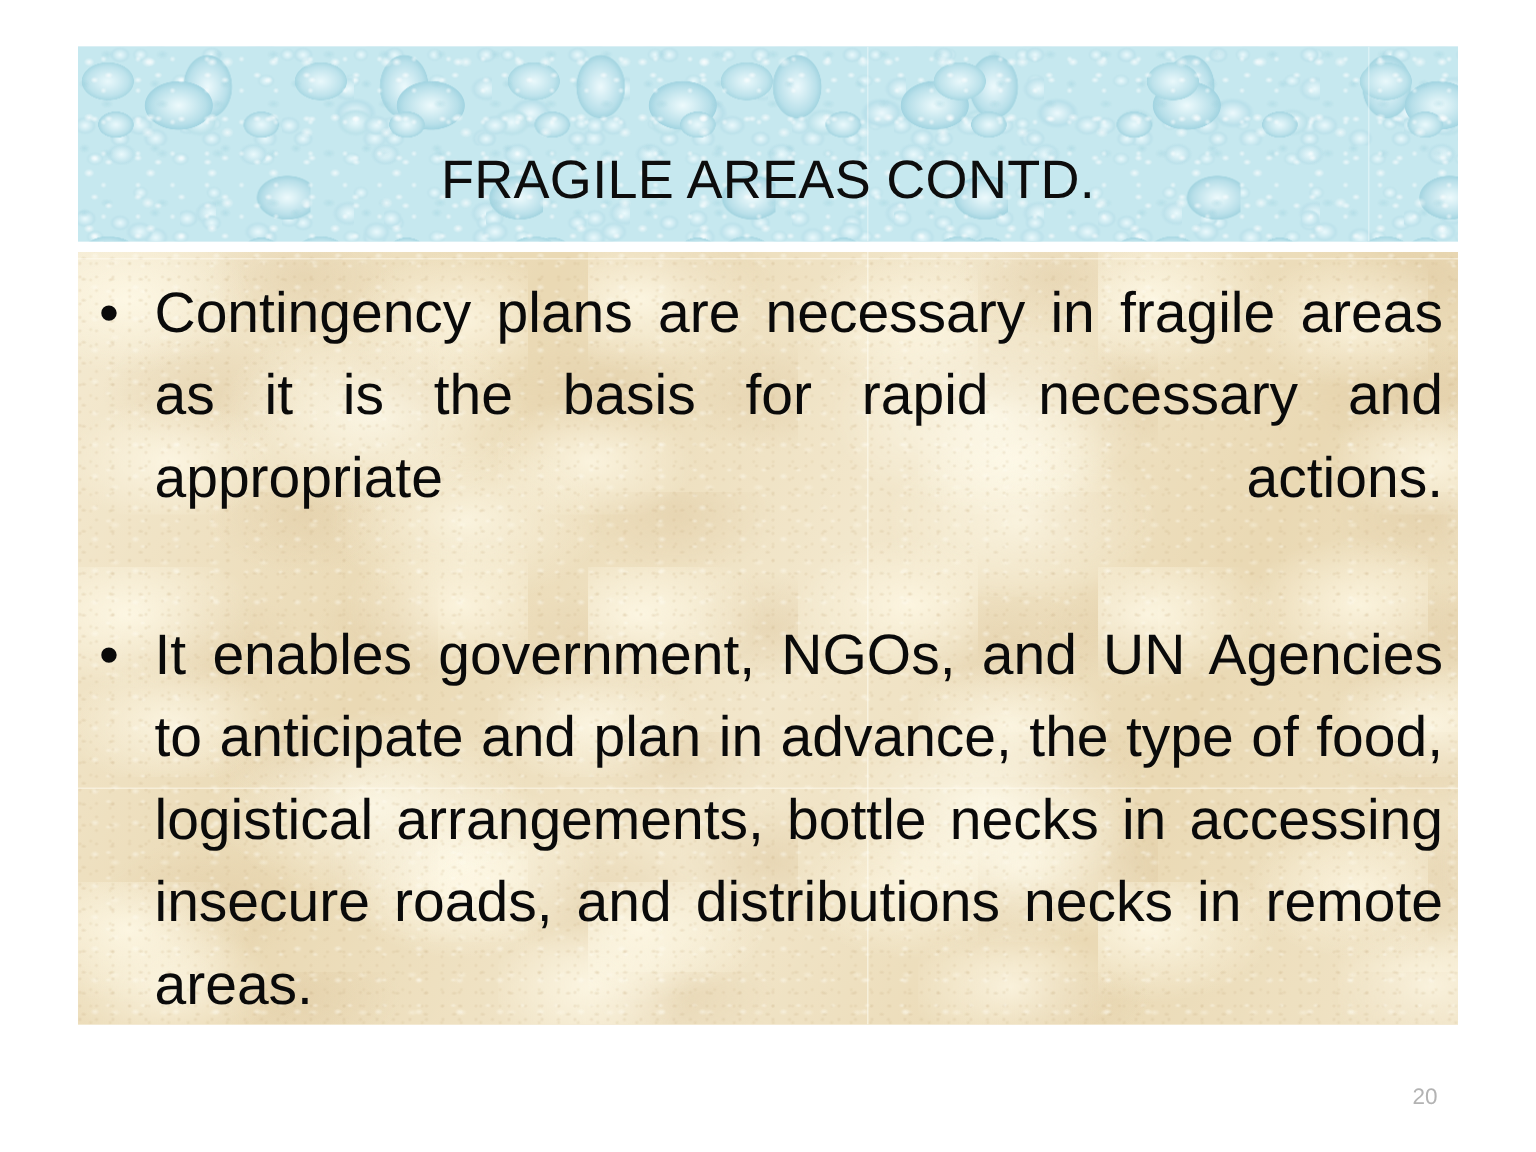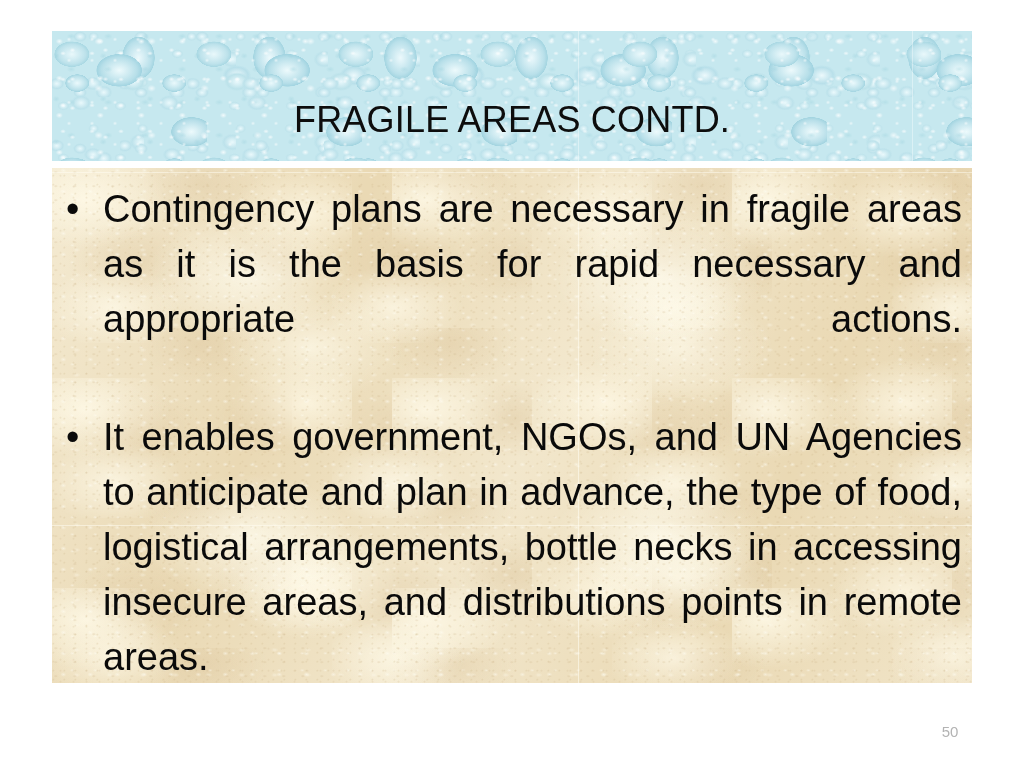--- a/index.html
+++ b/index.html
@@ -233,20 +233,20 @@
     <div class="panel-seam-h" style="top:4px;"></div>
     <div class="panel-seam-h" style="top:357px;"></div>
 
     <ul id="bullet-list">
       <li class="bullet-item">
         <span class="bullet-marker">•</span>
         <span class="bullet-text">Contingency plans are necessary in fragile areas as it is the basis for rapid necessary and appropriate actions.</span>
       </li>
       <li class="bullet-item">
         <span class="bullet-marker">•</span>
-        <span class="bullet-text">It enables government, NGOs, and UN Agencies to anticipate and plan in advance, the type of food, logistical arrangements, bottle necks in accessing insecure areas, and distributions points in remote areas.</span>
+        <span class="bullet-text">It enables government, NGOs, and UN Agencies to anticipate and plan in advance, the type of food, logistical arrangements, bottle necks in accessing insecure roads, and distributions necks in remote areas.</span>
       </li>
     </ul>
   </div>
 
-  <div id="page-number">50</div>
+  <div id="page-number">20</div>
 
 </div>
 
 </body></html>

